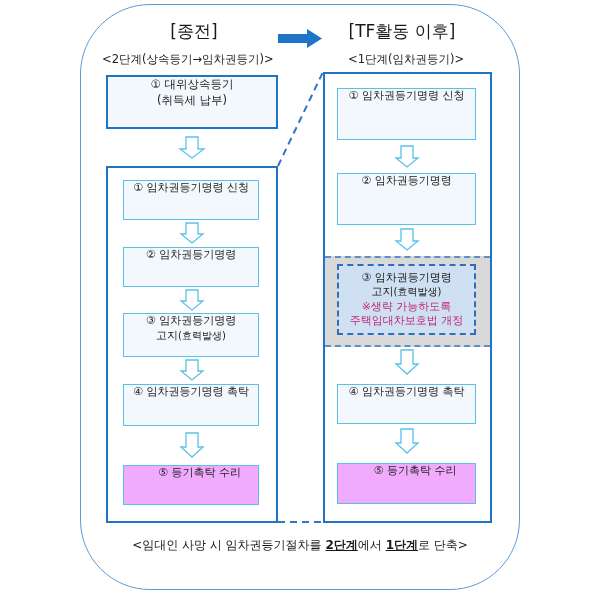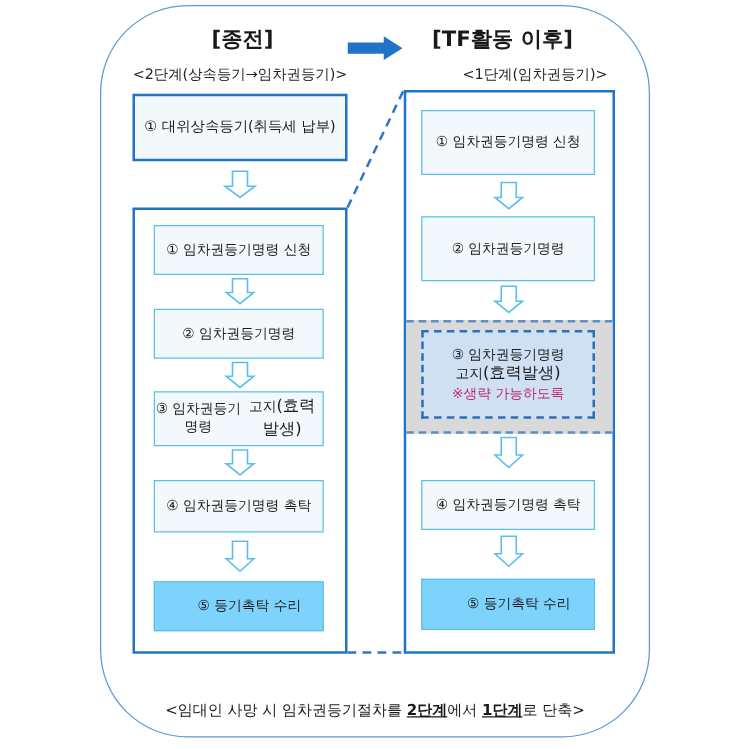--- a/index.html
+++ b/index.html
@@ -1,29 +1,29 @@
 <!DOCTYPE html>
 <html><head>
 <meta charset="utf-8">
 <style>
   html, body { margin:0; padding:0; background:#ffffff; }
   body { width:600px; height:599px; position:relative; overflow:hidden;
          font-family:"DejaVu Sans", "Liberation Sans", sans-serif; color:#1a1a1a; }
   .abs { position:absolute; }
   .outer { left:80px; top:4px; width:440px; height:586px; border:1.5px solid #5b9bd5;
            border-radius:70px; box-sizing:border-box; }
-  .col-title { font-weight:bold; font-size:17px; text-align:center; white-space:nowrap; }
-  .col-sub { font-size:11.5px; text-align:center; white-space:nowrap; color:#222; }
+  .col-title { font-weight:normal; font-size:17px; text-align:center; white-space:nowrap; }
+  .col-sub { font-size:11.5px; white-space:nowrap; color:#222; }
   .big-box { border:2px solid #1f74c8; box-sizing:border-box; background:#ffffff; }
   .step { box-sizing:border-box; border:1.5px solid #5bc0e8; background:#f3f8fc;
-          display:flex; flex-direction:row; align-items:center; justify-content:center;
+          display:flex; flex-direction:column; align-items:center; 
           font-size:11px; text-align:center; line-height:1.35; color:#1a1a1a; }
-  .step.dark { background:#7dd3fc;padding-left:17px; }
+  .step.dark { background:#f0abfc;padding-left:17px; }
   .step.first { border:2px solid #1f74c8; background:#f3f8fc; font-size:11.5px; }
-  .small { font-size:13px; }
+  .small { font-size:10px; }
   .red { color:#c0267a; font-weight:normal; }
   .grey-band { background:#d9d9d9; border-top:2px dashed #5b8fc7; border-bottom:2px dashed #5b8fc7; box-sizing:border-box; }
   .dash-box { border:2px dashed #2e6fba; background:#cfe0f3; box-sizing:border-box;
               display:flex; flex-direction:column; align-items:center; justify-content:center;
               font-size:11px; text-align:center; line-height:1.3; }
   .footer { font-size:12px; white-space:nowrap; text-align:center; }
   .footer u { font-weight:bold; }
   svg.overlay { position:absolute; left:0; top:0; }
 </style>
 </head>
@@ -73,20 +73,21 @@
 <div class="abs step" style="left:337px; top:88px; width:139px; height:52px;">
   <span>① 임차권등기명령 신청</span>
 </div>
 <div class="abs step" style="left:337px; top:173px; width:139px; height:52px;">
   <span>② 임차권등기명령</span>
 </div>
 <div class="abs dash-box" style="left:337px; top:264px; width:139px; height:71px;">
   <span>③ 임차권등기명령</span>
   <span><span>고지</span><span class="small">(효력발생)</span></span>
   <span class="red">※생략 가능하도록</span>
+  <span class="red">주택임대차보호법 개정</span>
 </div>
 <div class="abs step" style="left:337px; top:384px; width:139px; height:40px;">
   <span>④ 임차권등기명령 촉탁</span>
 </div>
 <div class="abs step dark" style="left:337px; top:463px; width:139px; height:41px;">
   <span>⑤ 등기촉탁 수리</span>
 </div>
 
 <svg class="overlay" width="600" height="599">
   <g fill="#ffffff" stroke="#5bc0e8" stroke-width="1.3">
@@ -99,15 +100,15 @@
 
     <polygon points="401,146 413,146 413,158 418,158 407,167 396,158 401,158"></polygon>
     <polygon points="401,229 413,229 413,241 418,241 407,250 396,241 401,241"></polygon>
     <polygon points="401,350 413,350 413,364 418,364 407,374 396,364 401,364"></polygon>
     <polygon points="401,429 413,429 413,443 418,443 407,453 396,443 401,443"></polygon>
   </g>
   <line x1="278" y1="166" x2="323" y2="72" stroke="#2e75c8" stroke-width="2" stroke-dasharray="7,5"></line>
   <line x1="278" y1="522" x2="323" y2="522" stroke="#2e75c8" stroke-width="2" stroke-dasharray="7,5"></line>
 </svg>
 
-<div class="abs footer" style="left:80px; top:560px; width:440px;">
+<div class="abs footer" style="left:80px; top:537px; width:440px;">
   <span>&lt;임대인 사망 시 임차권등기절차를 </span><u>2단계</u><span>에서 </span><u>1단계</u><span>로 단축&gt;</span>
 </div>
 
 </body></html>

